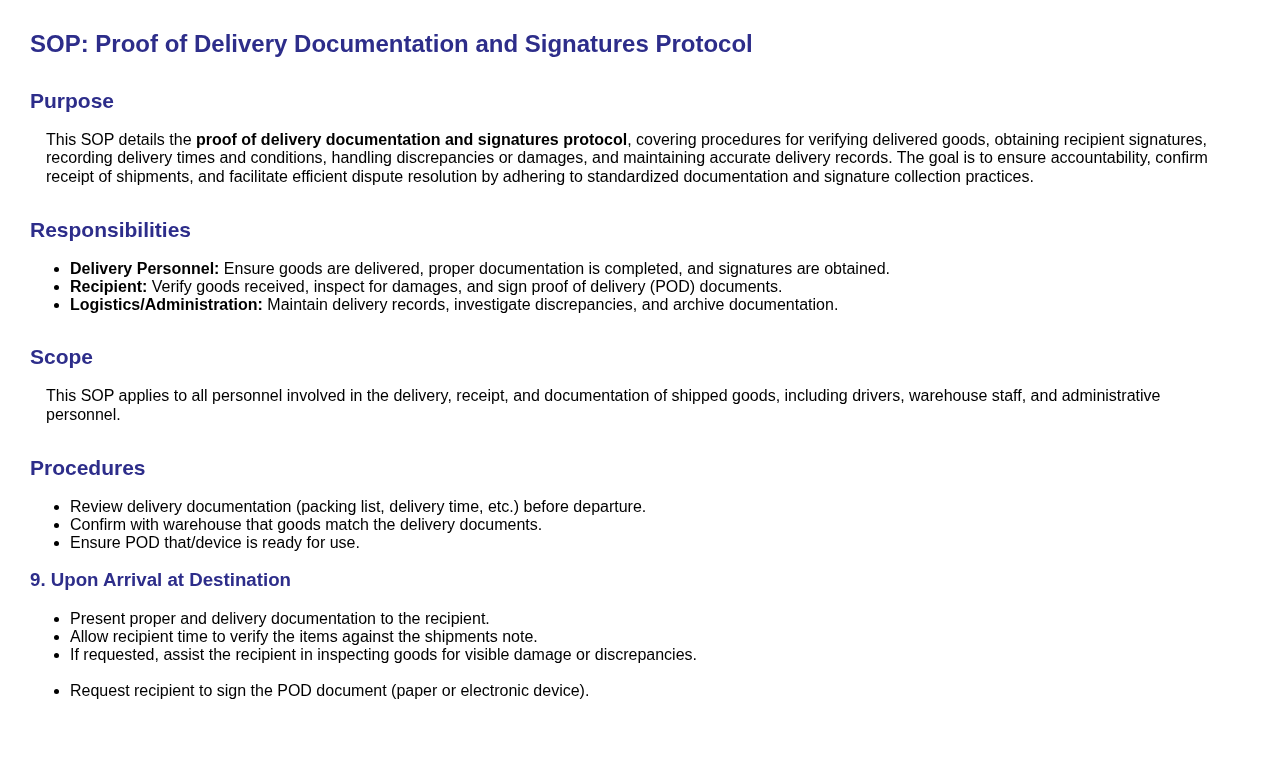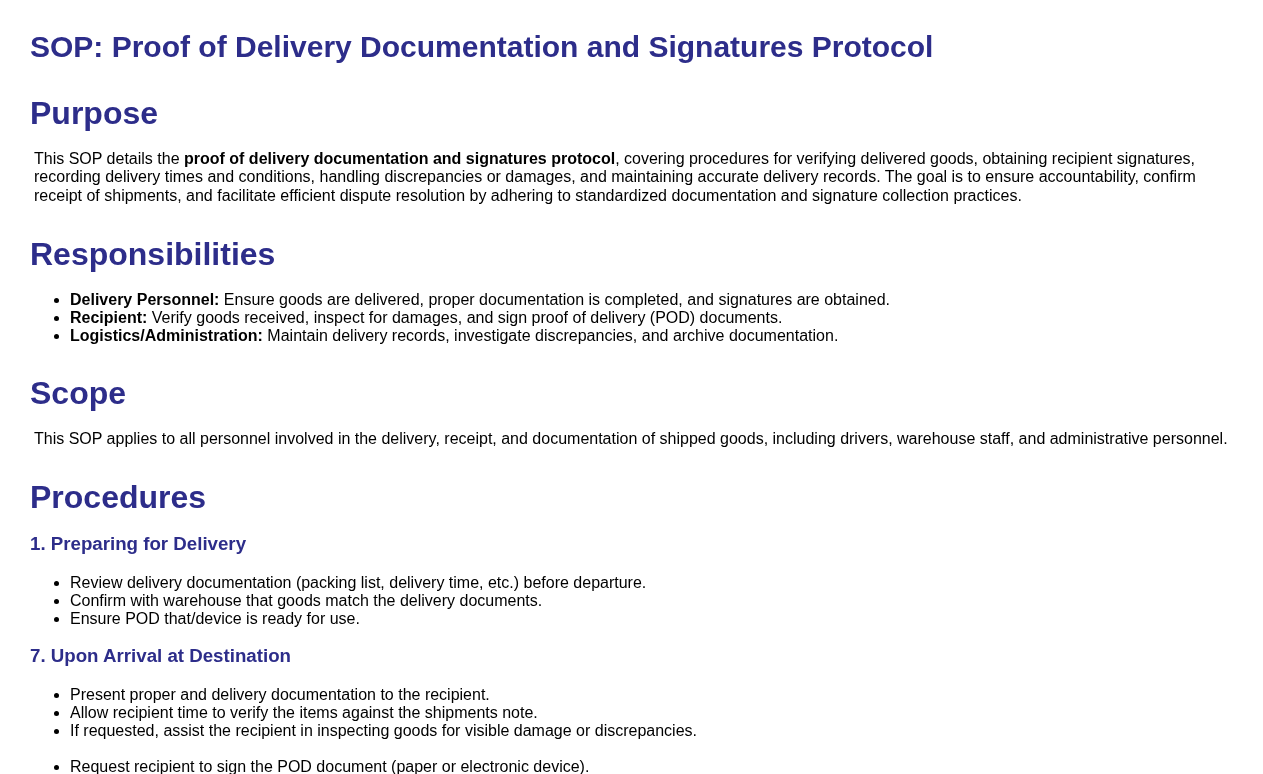--- a/index.html
+++ b/index.html
@@ -6,24 +6,24 @@
   * { box-sizing: border-box; }
   html, body { height: 100%; overflow: hidden; }
   body {
     margin: 30px;
     background: var(--bg-color);
     color: var(--body-color);
     font-family: "Liberation Sans", sans-serif;
     font-size: 16px;
   }
   h1, h2, h3 { color: var(--heading-color); font-weight: bold; }
-  h1 { font-size: 30px; line-height: 1.15; margin: 0 0 23px 0; }
-  h2 { font-size: 32px; line-height: 1.1; margin: 31px 0 19px 0; }
+  h1 { font-size: 24px; line-height: 1.15; margin: 0 0 23px 0; }
+  h2 { font-size: 21px; line-height: 1.1; margin: 31px 0 19px 0; }
   h3 { font-size: 18.7px; line-height: 1.1; margin: 18px 0 19px 0; }
-  p  { margin: 19px 4px; line-height: 1.17; }
+  p  { margin: 19px 16px; line-height: 1.17; }
   ul { margin: 18px 0; padding-left: 40px; }
   li { line-height: 1.13; }
   strong { font-weight: bold; }
 </style>
 </head>
 <body>
 
 <article>
 
   <h1>SOP: Proof of Delivery Documentation and Signatures Protocol</h1>
@@ -43,28 +43,27 @@
   </section>
 
   <section>
     <h2>Scope</h2>
     <p>This SOP applies to all personnel involved in the delivery, receipt, and documentation of shipped goods, including drivers, warehouse staff, and administrative personnel.</p>
   </section>
 
   <section>
     <h2>Procedures</h2>
 
-    <h3>1. Preparing for Delivery</h3>
     <ul>
       <li>Review delivery documentation (packing list, delivery time, etc.) before departure.</li>
       <li>Confirm with warehouse that goods match the delivery documents.</li>
       <li>Ensure POD that/device is ready for use.</li>
     </ul>
 
-    <h3>7. Upon Arrival at Destination</h3>
+    <h3>9. Upon Arrival at Destination</h3>
     <ul>
       <li>Present proper and delivery documentation to the recipient.</li>
       <li>Allow recipient time to verify the items against the shipments note.</li>
       <li>If requested, assist the recipient in inspecting goods for visible damage or discrepancies.</li>
     </ul>
 
     <ul>
       <li>Request recipient to sign the POD document (paper or electronic device).</li>
     </ul>
   </section>

